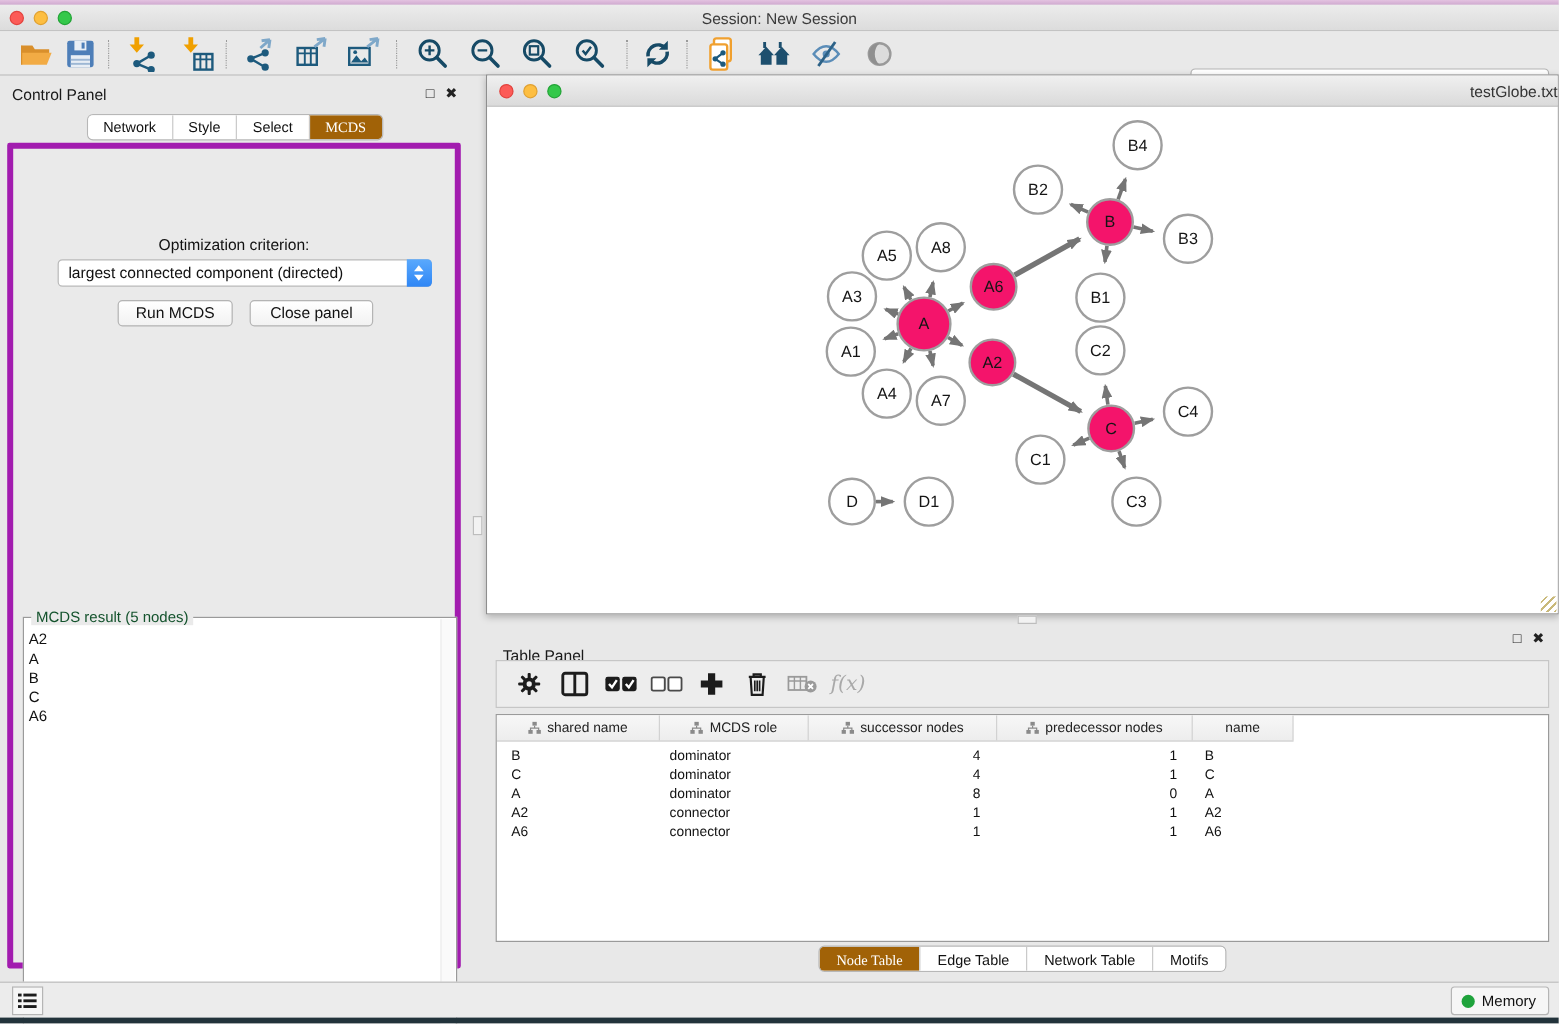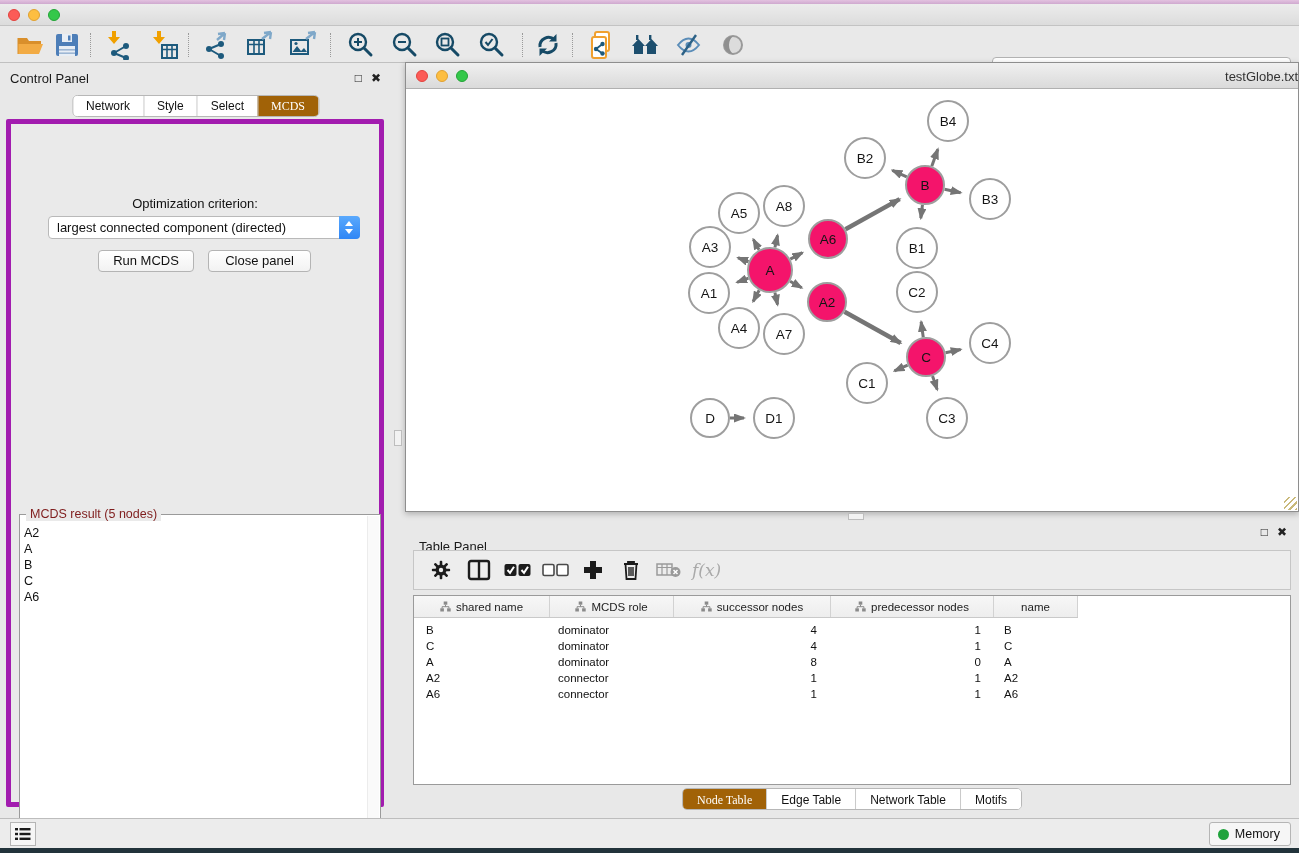--- a/index.html
+++ b/index.html
@@ -38,21 +38,21 @@
   .opt-label { position:absolute; left:0; width:100%; top:72px; text-align:center; font-size:13px; color:#111; }
   .dropdown { position:absolute; left:37px; top:92px; width:312px; height:23px; background:#fff; border:1px solid #b9b9b9; border-radius:4px; font-size:13px; color:#111; display:flex; align-items:center; }
   .dropdown .dd-text { flex:1; padding-left:8px; white-space:nowrap; overflow:hidden; }
   .dd-stepper { width:21px; height:23px; margin:-1px -1px -1px 0; background:linear-gradient(#5aa9fd,#2f86f5); border-radius:0 4px 4px 0; position:relative; }
   .dd-stepper::before { content:""; position:absolute; left:6px; top:5px; border-left:4.5px solid transparent; border-right:4.5px solid transparent; border-bottom:5px solid #fff; }
   .dd-stepper::after { content:""; position:absolute; left:6px; bottom:5px; border-left:4.5px solid transparent; border-right:4.5px solid transparent; border-top:5px solid #fff; }
   .cp-btn { position:absolute; top:126px; height:22px; background:linear-gradient(#ffffff,#f2f2f2); border:1px solid #b4b4b4; border-radius:4px; font-size:13px; color:#111; text-align:center; line-height:20px; }
   .btn-run { left:87px; width:96px; }
   .btn-close { left:197px; width:103px; }
   .result-box { position:absolute; left:8px; top:390px; width:362px; height:340px; border:1px solid #9a9a9a; background:#fff; }
-  .result-legend { position:absolute; left:6px; top:-8px; background:#eaeaea; padding:0 4px; font-size:12.5px; color:#7f1d1d; }
+  .result-legend { position:absolute; left:6px; top:-8px; background:#eaeaea; padding:0 4px; font-size:12.5px; color:#14532d; }
   .result-list { position:absolute; inset:10px 14px 2px 4px; font-size:12.5px; color:#111; }
   .result-list div { height:16px; line-height:16px; }
   .result-scroll { position:absolute; right:1px; top:1px; width:12px; height:338px; background:#fafafa; border-left:1px solid #ececec; }
 
   
   .netwin { position:absolute; left:405px; top:62px; width:894px; height:450px; background:#fff; border:1px solid #8e8e8e; box-shadow:0 2px 6px rgba(0,0,0,.25); }
   .netwin-titlebar { position:absolute; left:0; top:0; width:100%; height:26px; background:linear-gradient(#f0f0f0,#dadada); border-bottom:1px solid #b0b0b0; }
   .netwin-titlebar .title { position:absolute; left:0; right:0; top:6px; text-align:right; font-size:13px; color:#333; }
   .netwin .lights { top:7px; left:10px; }
   .net-canvas { position:absolute; left:0; top:26px; width:892px; height:422px; background:#fff; }
@@ -93,20 +93,21 @@
 <div id="app">
 
   <div class="desktop-top"></div>
 
   <div class="titlebar">
     <div class="lights">
       <div class="light red"></div>
       <div class="light yellow"></div>
       <div class="light green"></div>
     </div>
+    <div class="title">Session: New Session</div>
   </div>
 
   <div class="toolbar">
     <div class="tb-btn" style="left:13px">
       <svg width="28" height="28" viewBox="0 0 28 28">
         <path d="M2 7h9l2 3h12v4H2z" fill="#d98f2b"></path>
           <path d="M2 13h25l-4 10H2z" fill="#f2ab44"></path>
           <path d="M2 7v16" stroke="#d98f2b" stroke-width="1"></path>
       </svg>
     </div>

